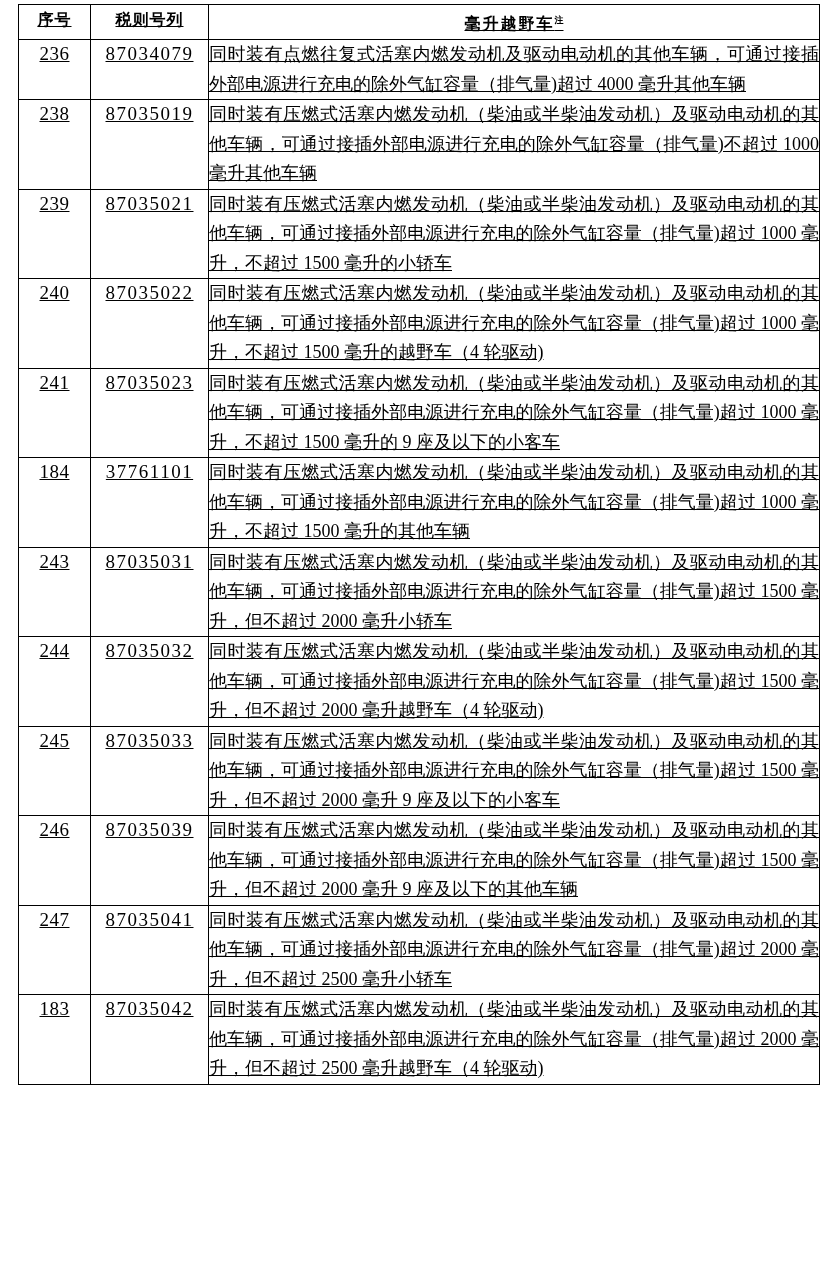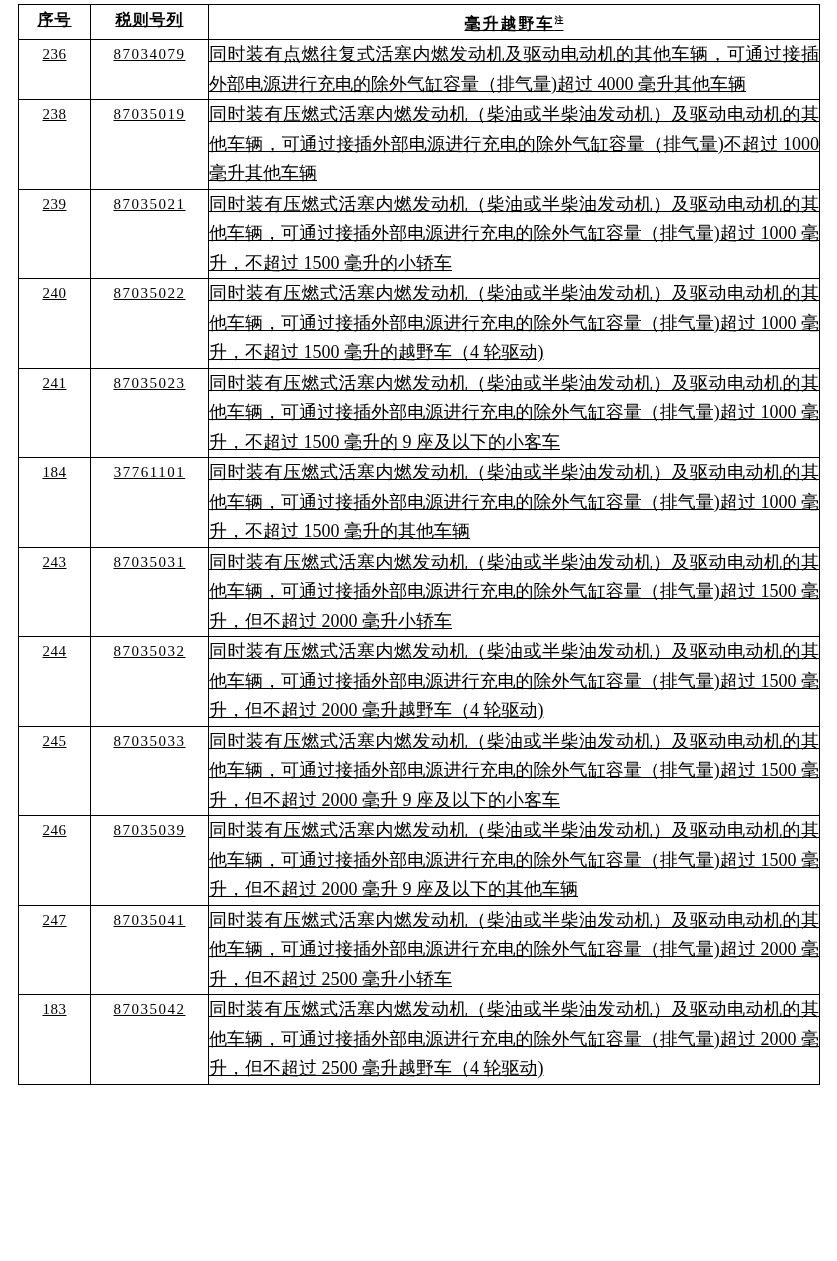--- a/index.html
+++ b/index.html
@@ -48,21 +48,21 @@
     letter-spacing: 2px;
   }
   .sup {
     font-size: 9px;
     vertical-align: super;
     font-weight: bold;
     letter-spacing: 0;
   }
   td.seq, td.code {
     text-align: center;
-    font-size: 15px;
+    font-size: 19px;
     line-height: 28px;
     padding-top: 5px;
     letter-spacing: 0.5px;
   }
   td.code {
     letter-spacing: 1.5px;
   }
   td.name {
     font-size: 18px;
     line-height: 29.5px;

